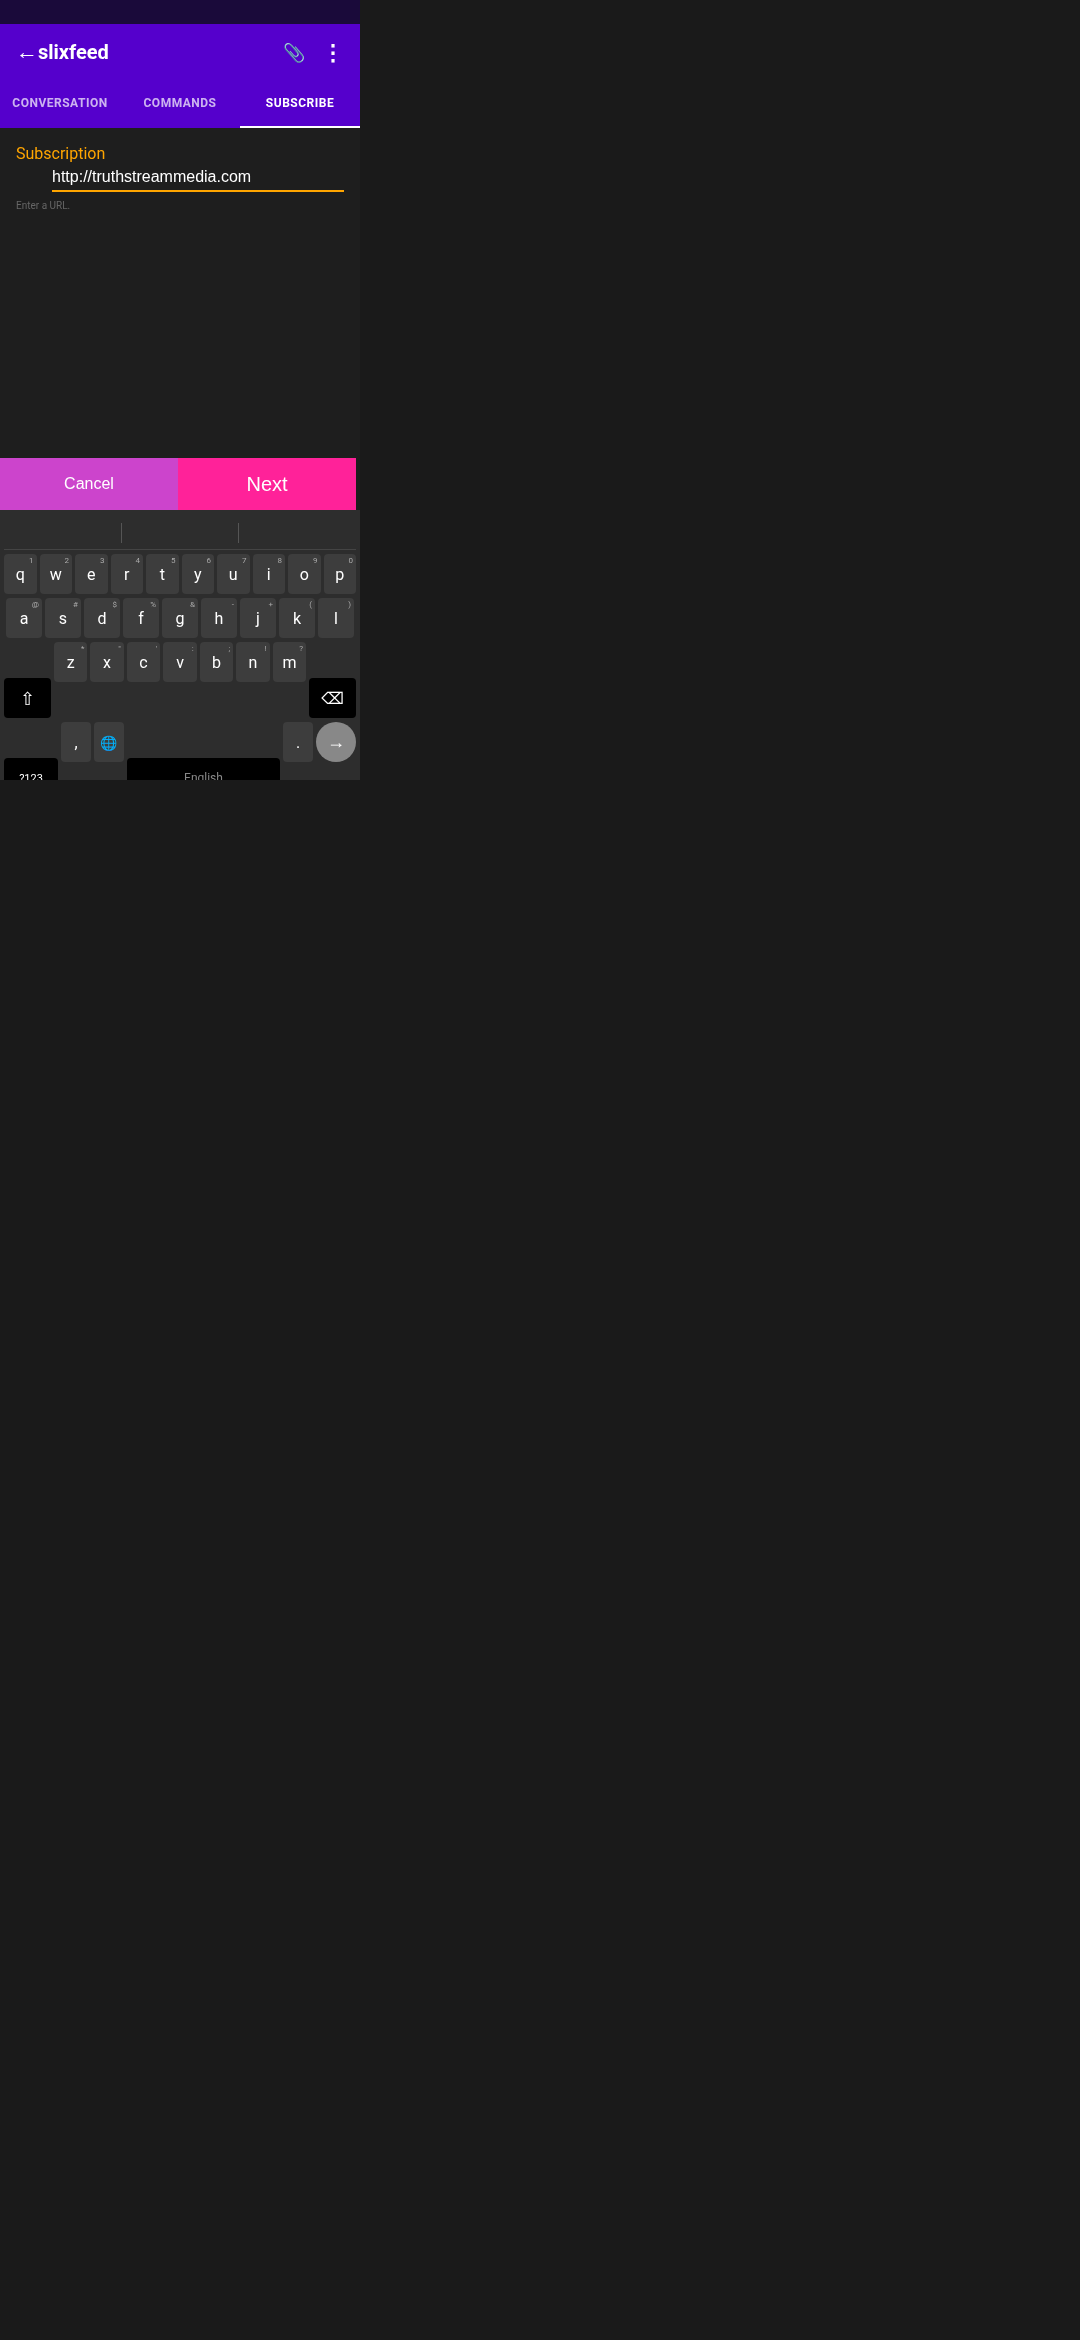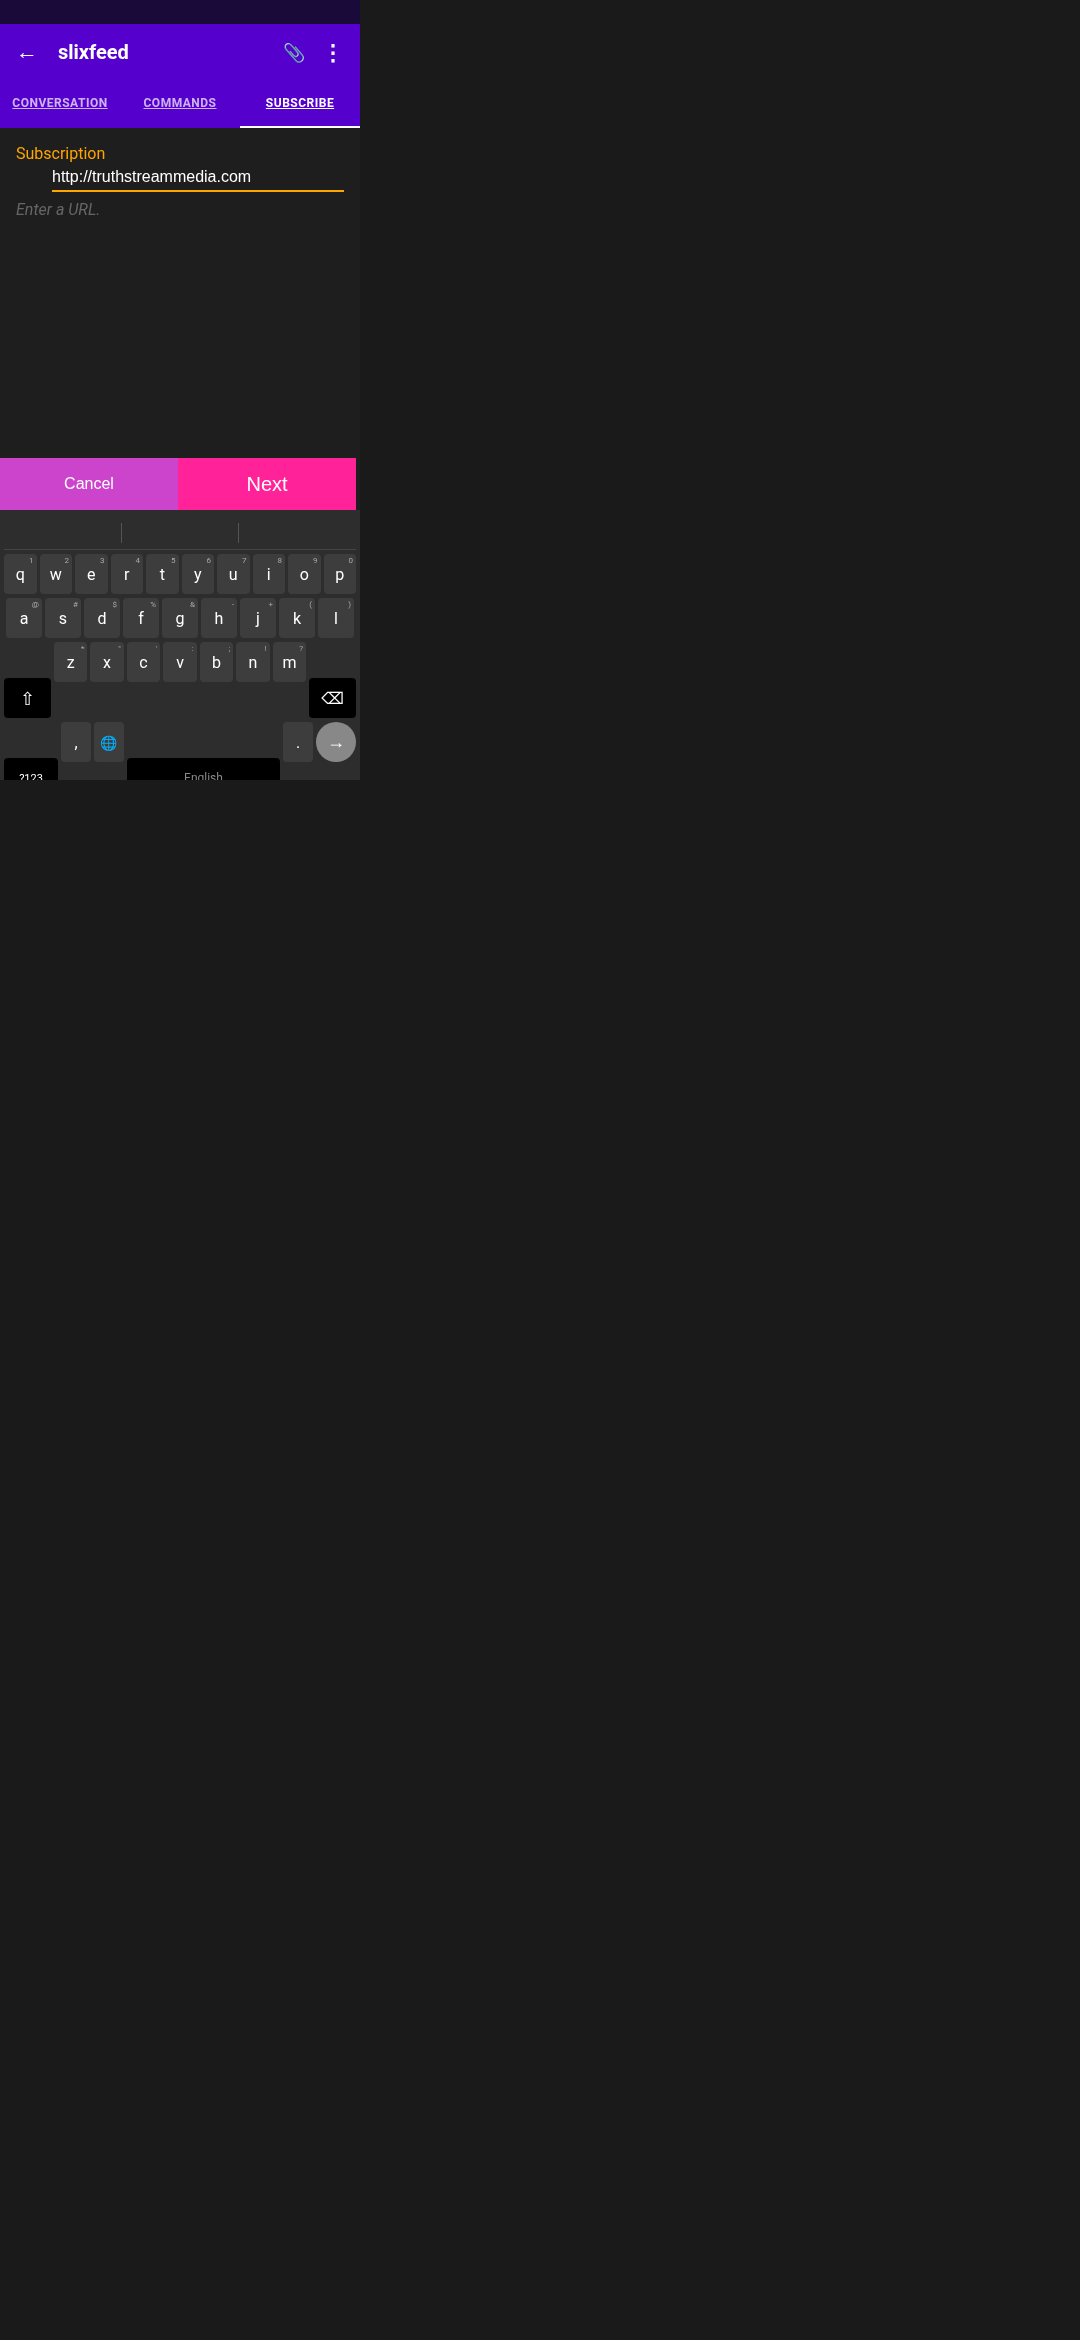--- a/index.html
+++ b/index.html
@@ -24,21 +24,21 @@
       padding: 0 12px;
     }
 
     
     .app-bar {
       background: #5500cc;
       height: 56px;
       display: flex;
       align-items: center;
       padding: 12px 16px;
-      gap: 20px;
+      gap: 0;
     }
 
     .app-bar-back {
       color: white;
       font-size: 22px;
       cursor: pointer;
     }
 
     .app-bar-title {
       color: white;
@@ -72,21 +72,20 @@
       display: flex;
       align-items: center;
       justify-content: center;
       color: rgba(255,255,255,0.7);
       font-size: 12px;
       font-weight: bold;
       letter-spacing: 0.5px;
       cursor: pointer;
       position: relative;
       text-transform: uppercase;
-      text-decoration: underline;
     }
 
     .tab.active {
       color: white;
     }
 
     .tab.active::after {
       content: '';
       position: absolute;
       bottom: -2px;
@@ -122,22 +121,21 @@
       border: none;
       color: white;
       font-size: 16px;
       width: 100%;
       outline: none;
       caret-color: #FFA500;
     }
 
     .url-placeholder {
       color: #666;
-      font-size: 16px;
-      font-style: italic;
+      font-size: 10px;
     }
 
     
     .bottom-buttons {
       display: flex;
       height: 52px;
       position: absolute;
       bottom: 270px;
       left: 0;
       right: 4px;

